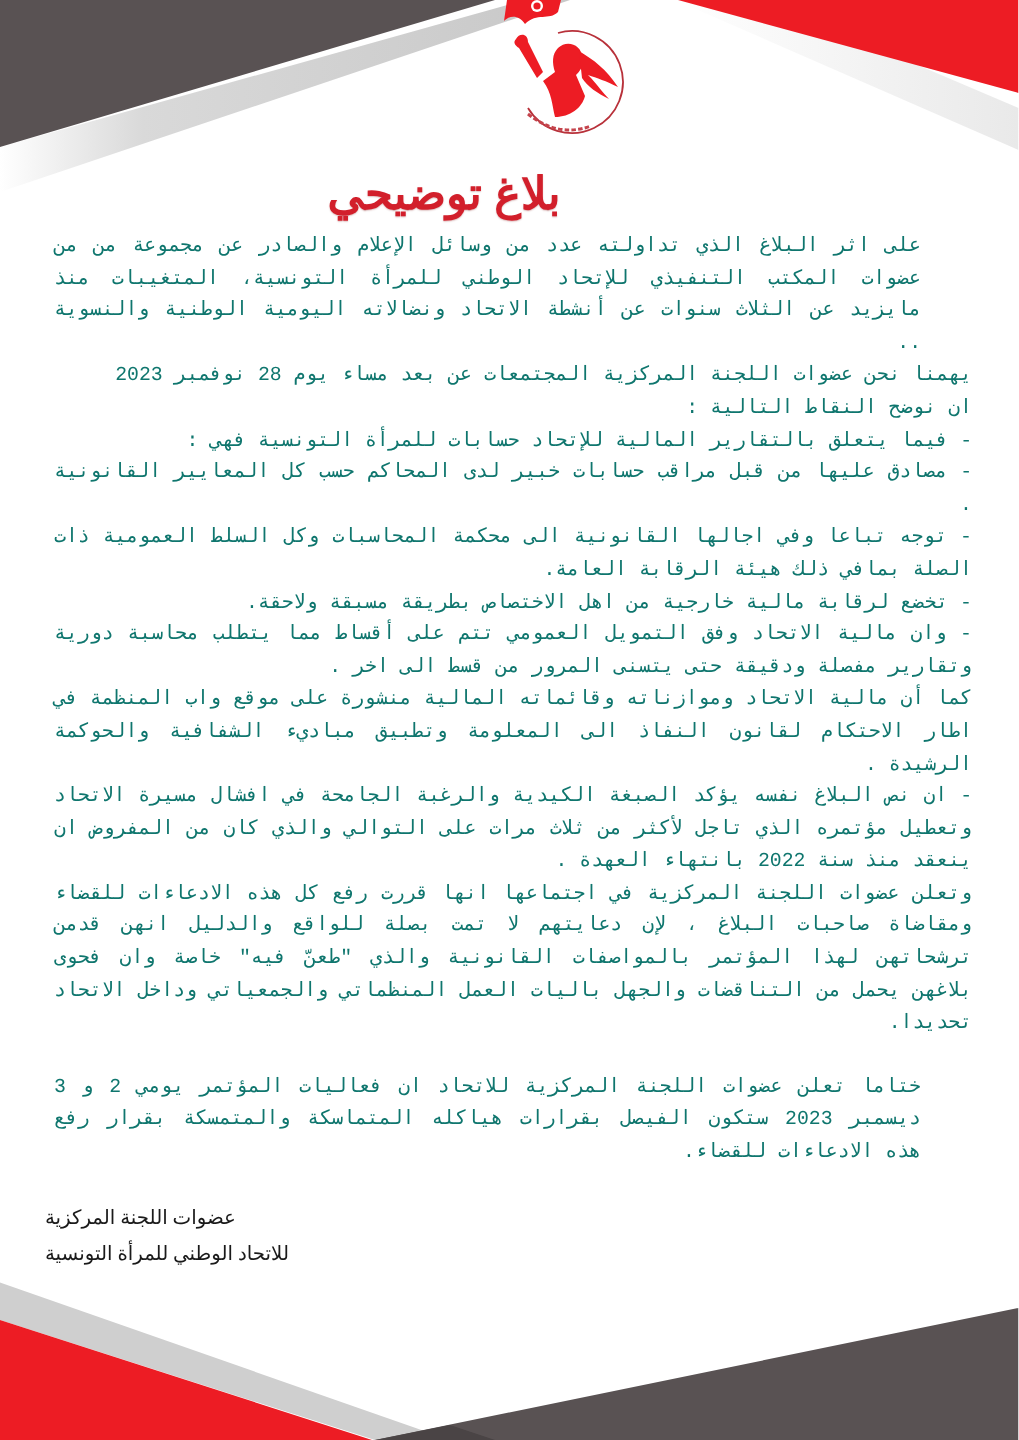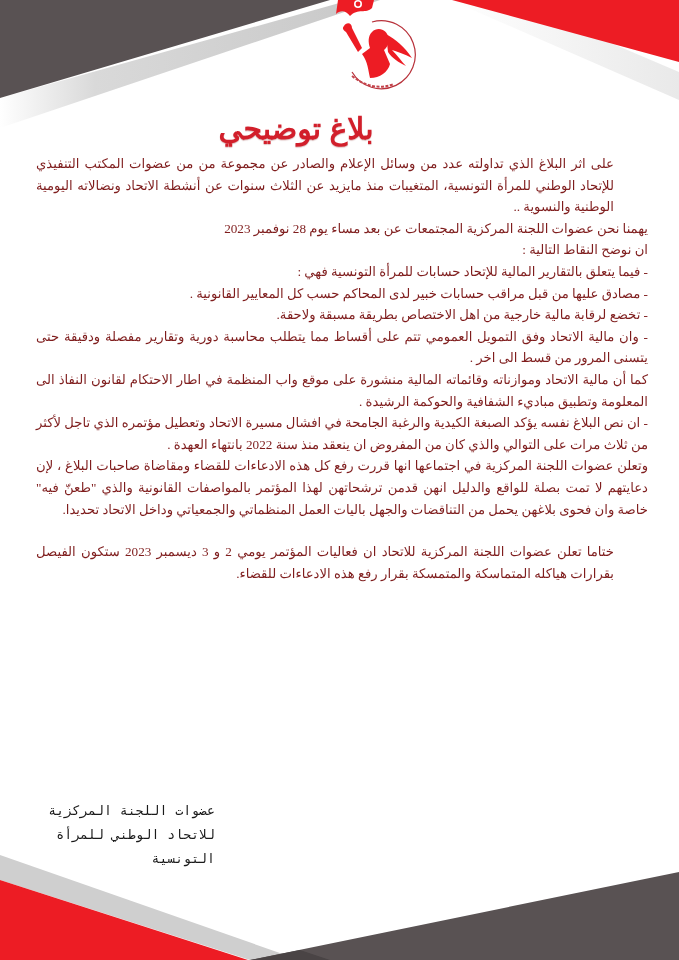--- a/index.html
+++ b/index.html
@@ -13,30 +13,30 @@
     .title {
       position: absolute; top: 96px; left: 0; width: 592px; text-align: center;
       font-family: Liberation Sans, sans-serif; font-weight: bold;
       font-size: 30px; color: #d21f2b; z-index: 2; direction: rtl;
       text-shadow: 0 1px 1px rgba(120,0,0,0.25);
       margin-top: 15px;
     }
     .body-text {
       position: absolute; top: 153px; left: 36px; width: 612px;
       direction: rtl; text-align: justify; text-align-last: right;
-      font-family: Liberation Serif, serif; font-size: 13.2px;
-      line-height: 21.6px; color: #7f1d1d; z-index: 2;
+      font-family: Liberation Mono, monospace; font-size: 13.2px;
+      line-height: 21.6px; color: #0f766e; z-index: 2;
     }
     .body-text p { margin: 0; }
     .indent { padding-right: 34px; }
     .gap { height: 21px; }
     .signature {
       position: absolute; top: 800px; left: 30px; width: 185px;
-      direction: rtl; text-align: right;
-      font-family: Liberation Mono, monospace; font-size: 13.2px;
+      direction: rtl; text-align: left;
+      font-family: Liberation Serif, serif; font-size: 13.2px;
       line-height: 24px; color: #1a1a1a; z-index: 2;
     }
   </style>
 </head>
 <body>
 
 <svg class="bg" viewBox="0 0 679 960" preserveAspectRatio="none">
   <defs>
     <linearGradient id="grayFadeTop" x1="0" y1="0" x2="1" y2="0">
       <stop offset="0" stop-color="#ffffff"></stop>
@@ -83,20 +83,21 @@
 </svg>
 
 <div class="title">بلاغ توضيحي</div>
 
 <div class="body-text">
   <p class="indent">على اثر البلاغ الذي تداولته عدد من وسائل الإعلام والصادر عن مجموعة من  من عضوات المكتب التنفيذي للإتحاد الوطني للمرأة التونسية، المتغيبات منذ مايزيد عن الثلاث سنوات عن أنشطة الاتحاد ونضالاته اليومية الوطنية والنسوية ..</p>
   <p>يهمنا نحن عضوات اللجنة المركزية المجتمعات عن بعد  مساء يوم 28 نوفمبر 2023</p>
   <p>ان نوضح النقاط التالية :</p>
   <p>- فيما يتعلق بالتقارير المالية للإتحاد حسابات للمرأة التونسية فهي :</p>
   <p>- مصادق عليها من قبل مراقب حسابات خبير لدى المحاكم حسب كل المعايير القانونية .</p>
+  <p>- توجه تباعا وفي اجالها القانونية الى محكمة المحاسبات وكل السلط العمومية ذات الصلة بمافي ذلك هيئة الرقابة العامة.</p>
   <p>- تخضع لرقابة مالية خارجية من اهل الاختصاص بطريقة مسبقة ولاحقة.</p>
   <p>- وان مالية الاتحاد وفق التمويل العمومي تتم على أقساط مما يتطلب محاسبة دورية  وتقارير مفصلة ودقيقة حتى يتسنى المرور من قسط الى اخر .</p>
   <p>كما أن مالية الاتحاد وموازناته وقائماته المالية منشورة على موقع واب المنظمة في اطار الاحتكام لقانون النفاذ الى المعلومة وتطبيق مباديء الشفافية والحوكمة الرشيدة .</p>
   <p>-  ان نص البلاغ نفسه يؤكد الصبغة الكيدية والرغبة الجامحة في افشال مسيرة الاتحاد  وتعطيل مؤتمره الذي تاجل لأكثر من ثلاث مرات على التوالي والذي كان من المفروض ان ينعقد منذ سنة 2022 بانتهاء العهدة .</p>
   <p>وتعلن عضوات اللجنة المركزية في اجتماعها انها قررت رفع كل هذه الادعاءات للقضاء ومقاضاة صاحبات البلاغ  ، لإن دعايتهم لا تمت بصلة للواقع والدليل انهن قدمن ترشحاتهن لهذا المؤتمر بالمواصفات القانونية والذي  "طعنّ فيه" خاصة وان فحوى بلاغهن يحمل من التناقضات والجهل باليات العمل المنظماتي والجمعياتي وداخل الاتحاد تحديدا.</p>
   <div class="gap"></div>
   <p class="indent">ختاما تعلن عضوات اللجنة المركزية للاتحاد ان فعاليات المؤتمر يومي 2 و 3 ديسمبر 2023 ستكون الفيصل بقرارات هياكله المتماسكة والمتمسكة بقرار رفع هذه الادعاءات للقضاء.</p>
 </div>
 
 <div class="signature">

